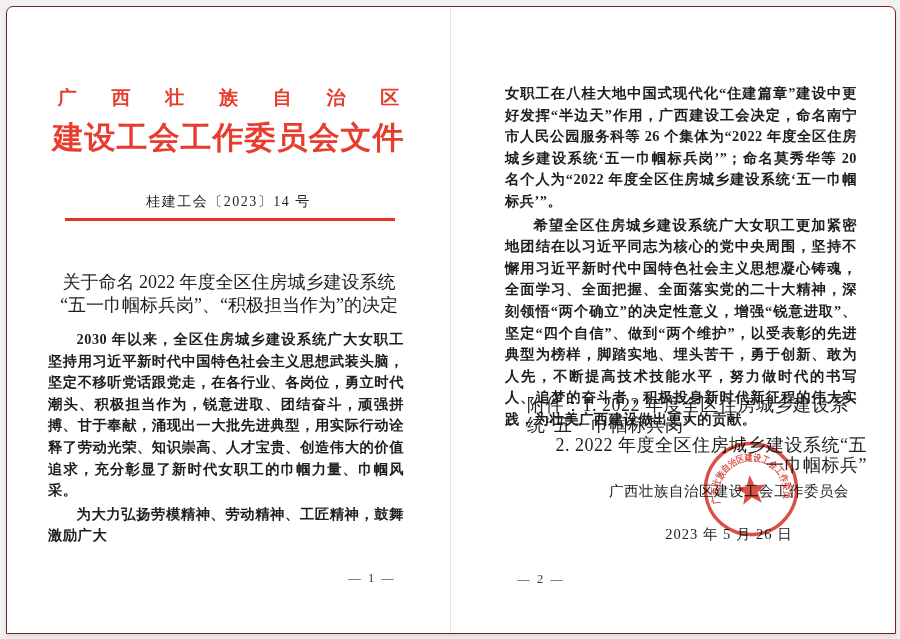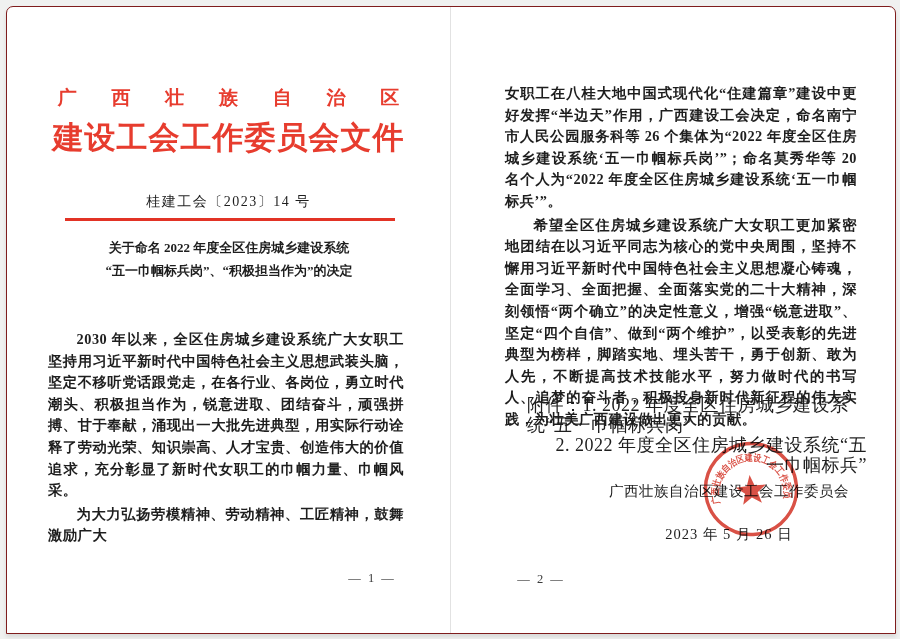--- a/index.html
+++ b/index.html
@@ -35,22 +35,22 @@
   }
   .doc-number {
     position:absolute; top:186px; left:0; width:100%;
     text-align:center; font-size:14px; letter-spacing:1.5px;
   }
   .red-rule {
     position:absolute; top:211px; left:58px; width:330px; height:3px;
     background:#e23325;
   }
   .doc-title {
-    position:absolute; top:229px; left:20px; width:404px;
-    text-align:center; font-weight:bold; font-size:13px; line-height:23px;
+    position:absolute; top:264px; left:20px; width:404px;
+    text-align:center; font-weight:normal; font-size:18px; line-height:23px;
   }
   .body-block {
     position:absolute; font-size:14.3px; line-height:21.6px;
     text-align:justify; letter-spacing:.5px;font-weight:bold;
   }
   .body-left  { top:320px; left:41px;  width:356px; }
   .body-right { top:76px;  left:54px;  width:352px; }
   .indent { text-indent:2em; }
   .p-gap { margin-top:2px; }
 

